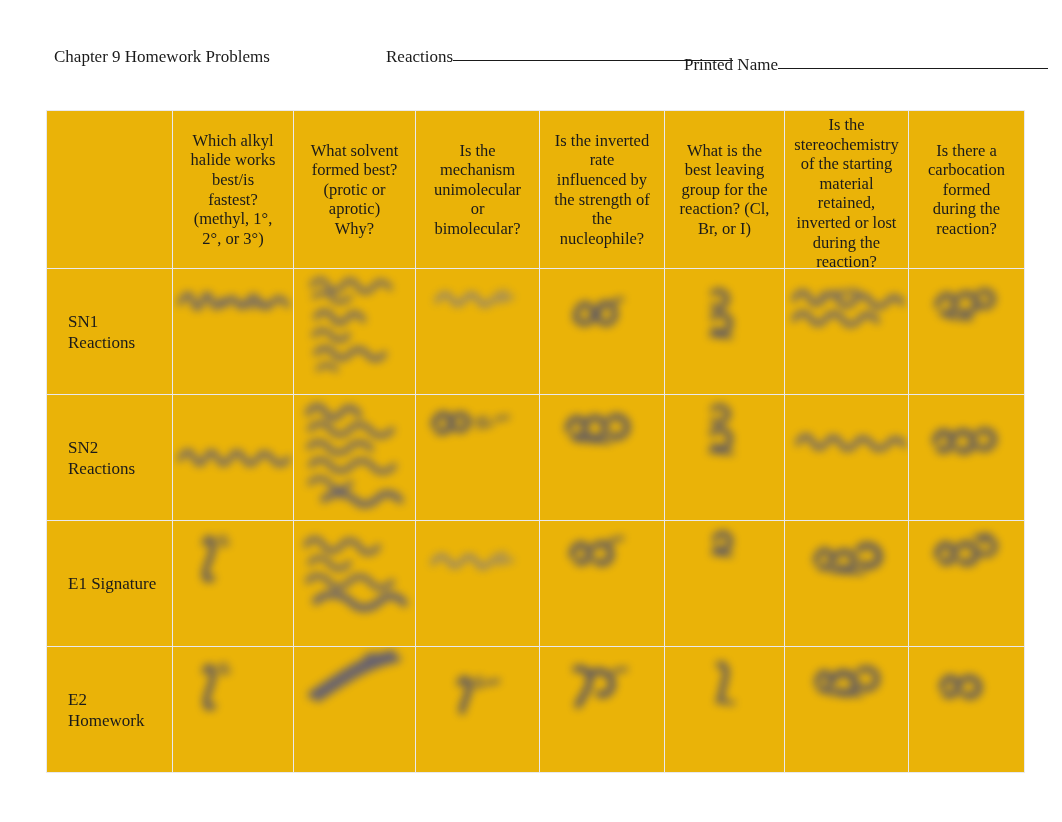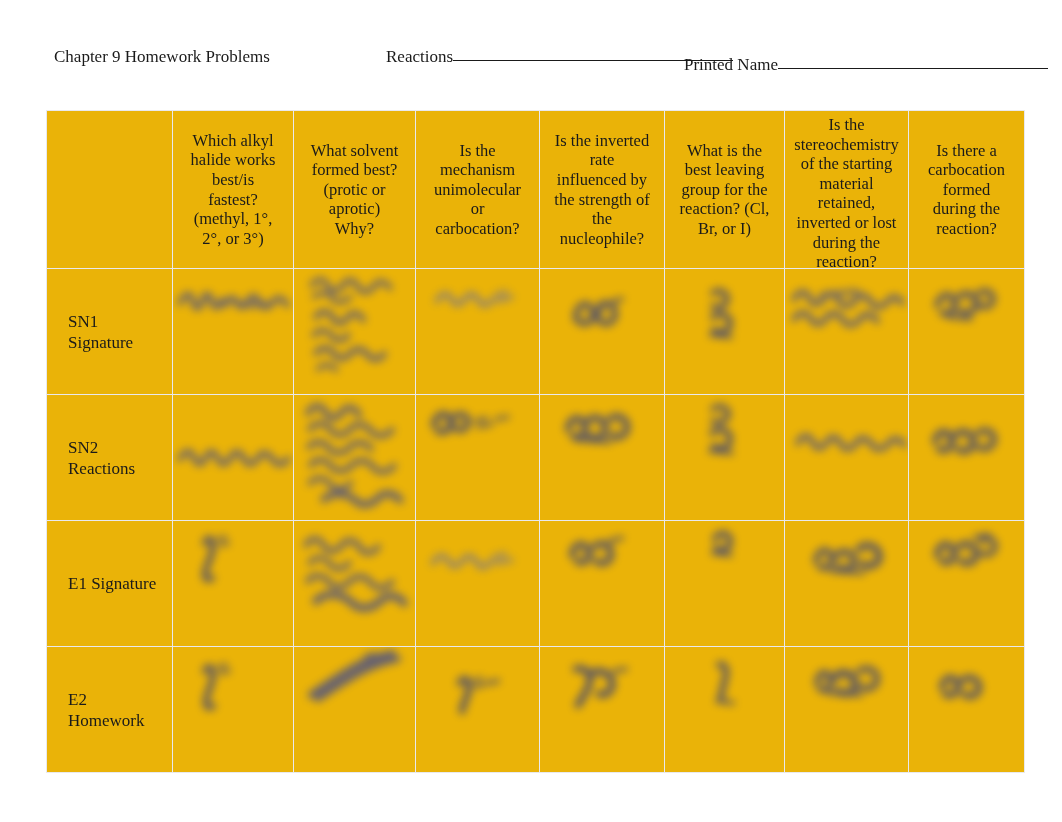--- a/index.html
+++ b/index.html
@@ -194,39 +194,39 @@
         <td>
           <span class="hdr-text"></span>
         </td>
         <td>
           <span class="hdr-text">Which alkyl halide works best/is fastest? (methyl, 1°, 2°, or 3°)</span>
         </td>
         <td>
           <span class="hdr-text">What solvent formed best? (protic or aprotic) Why?</span>
         </td>
         <td>
-          <span class="hdr-text">Is the mechanism unimolecular or carbocation?</span>
+          <span class="hdr-text">Is the mechanism unimolecular or bimolecular?</span>
         </td>
         <td>
           <span class="hdr-text">Is the inverted rate influenced by the strength of the nucleophile?</span>
         </td>
         <td>
           <span class="hdr-text">What is the best leaving group for the reaction? (Cl, Br, or I)</span>
         </td>
         <td>
           <span class="hdr-clip">Is the stereochemistry of the starting material retained, inverted or lost during the reaction?</span>
         </td>
         <td>
           <span class="hdr-text">Is there a carbocation formed during the reaction?</span>
         </td>
       </tr>
 
       <tr class="body-row">
         <td>
-          <span class="row-label">SN1 Signature</span>
+          <span class="row-label">SN1 Reactions</span>
         </td>
 
         <td class="ink-cell">
           <div class="ink" style="left:4px; top:14px;">
             <svg width="115" height="34" viewBox="0 0 115 34">
               <path d="M3 20 C8 9, 14 9, 16 19 C18 28, 24 26, 26 17 C28 9, 33 10, 35 19 C37 27, 42 25, 45 17 L48 22 C52 14, 57 13, 60 20 C63 26, 68 24, 71 18 C75 11, 80 13, 83 20 C86 26, 92 25, 96 19 C100 13, 106 15, 110 22" stroke-width="5.5"></path>
               <path d="M58 20 L74 23 L92 21" stroke-width="4"></path>
             </svg>
           </div>
         </td>

